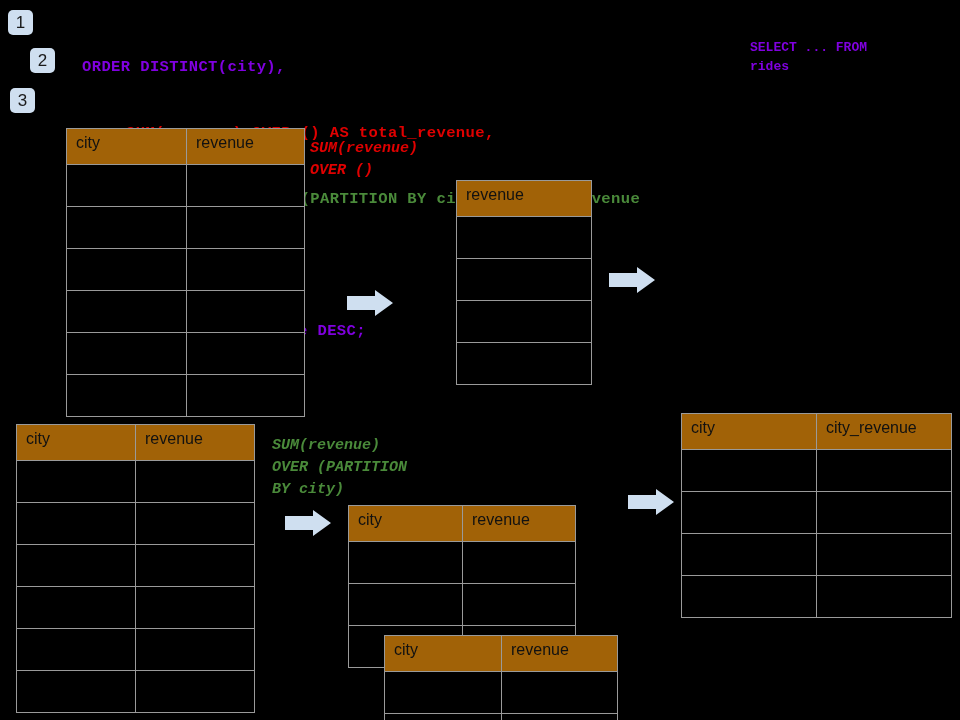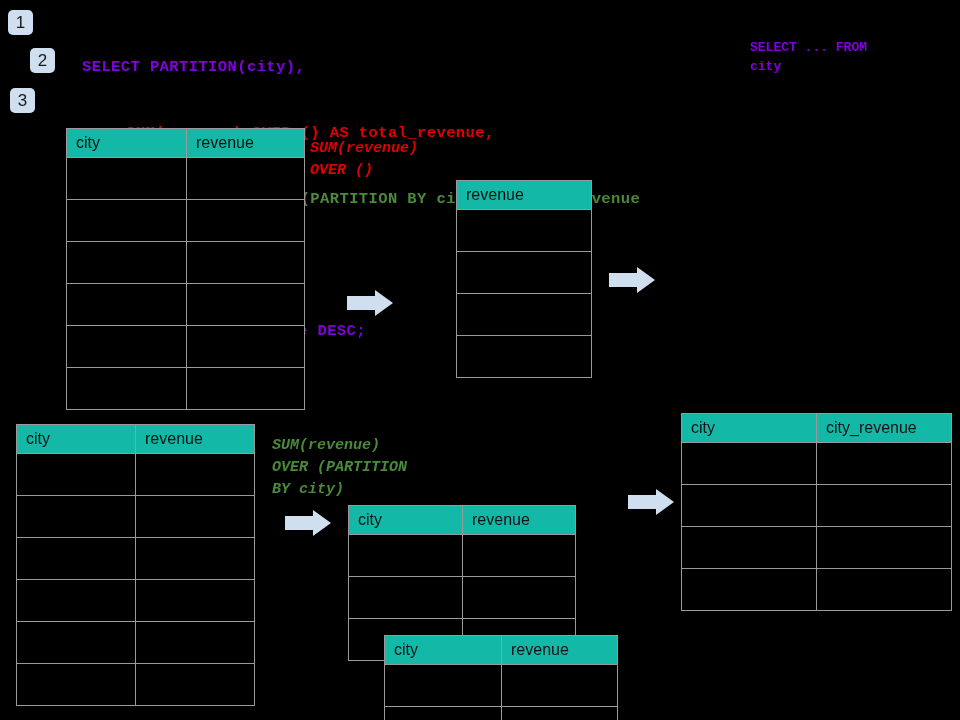--- a/index.html
+++ b/index.html
@@ -70,27 +70,27 @@
     table-layout: fixed;
     background: #000000;
     border: 1px solid #9a9a9a;
   }
   .tbl td, .tbl th {
     border: 1px solid #9a9a9a;
     padding: 0;
     margin: 0;
   }
   .tbl th {
-    background: #14b8a6;
+    background: #a16207;
     color: #111111;
     font-family: "Liberation Sans", sans-serif;
     font-size: 16px;
     font-weight: normal;
     text-align: left;
-    padding: 5px 0 5px 9px;
+    padding: 5px 0 12px 9px;
     height: 26px;
     box-sizing: border-box;
   }
   .tbl td {
     background: #000000;
     height: 41px;
   }
 
   
   .arrow {
@@ -106,29 +106,29 @@
     <span>1</span>
   </div>
   <div class="badge" style="left:30px; top:48px;">
     <span>2</span>
   </div>
   <div class="badge" style="left:10px; top:88px;">
     <span>3</span>
   </div>
 
   <div class="sql" style="left:82px; top:12px;">
-    <div class="sql-line" style="color:#8000e0; padding-left:0px;">SELECT PARTITION(city),</div>
+    <div class="sql-line" style="color:#8000e0; padding-left:0px;">ORDER DISTINCT(city),</div>
     <div class="sql-line" style="color:#e00000; padding-left:44px;">SUM(revenue) OVER () AS total_revenue,</div>
     <div class="sql-line" style="color:#4a8a3a; padding-left:44px;">SUM(revenue) OVER (PARTITION BY city) as city_revenue</div>
     <div class="sql-line" style="color:#8000e0; padding-left:22px;">FROM rides</div>
     <div class="sql-line" style="color:#8000e0; padding-left:22px;">ORDER by city_revenue DESC;</div>
   </div>
 
   <div class="side-note" style="left:750px; top:38px; color:#8000e0;">SELECT ... FROM
-city</div>
+rides</div>
 
   <div class="note" style="left:310px; top:138px; color:#e00000;">SUM(revenue)
 OVER ()</div>
 
   <div class="note" style="left:272px; top:435px; color:#4a8a3a;">SUM(revenue)
 OVER (PARTITION
 BY city)</div>
 
   <table class="tbl" style="left:66px; top:128px; width:238px; z-index:2;">
     <colgroup>

